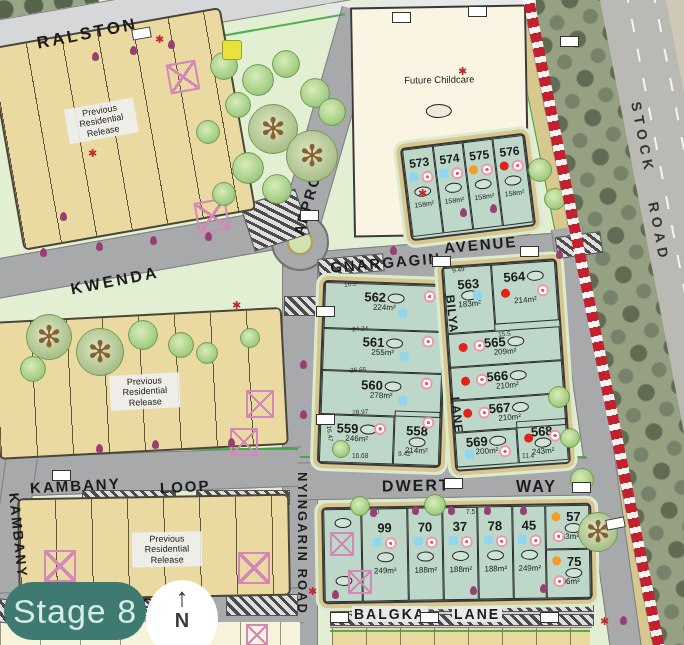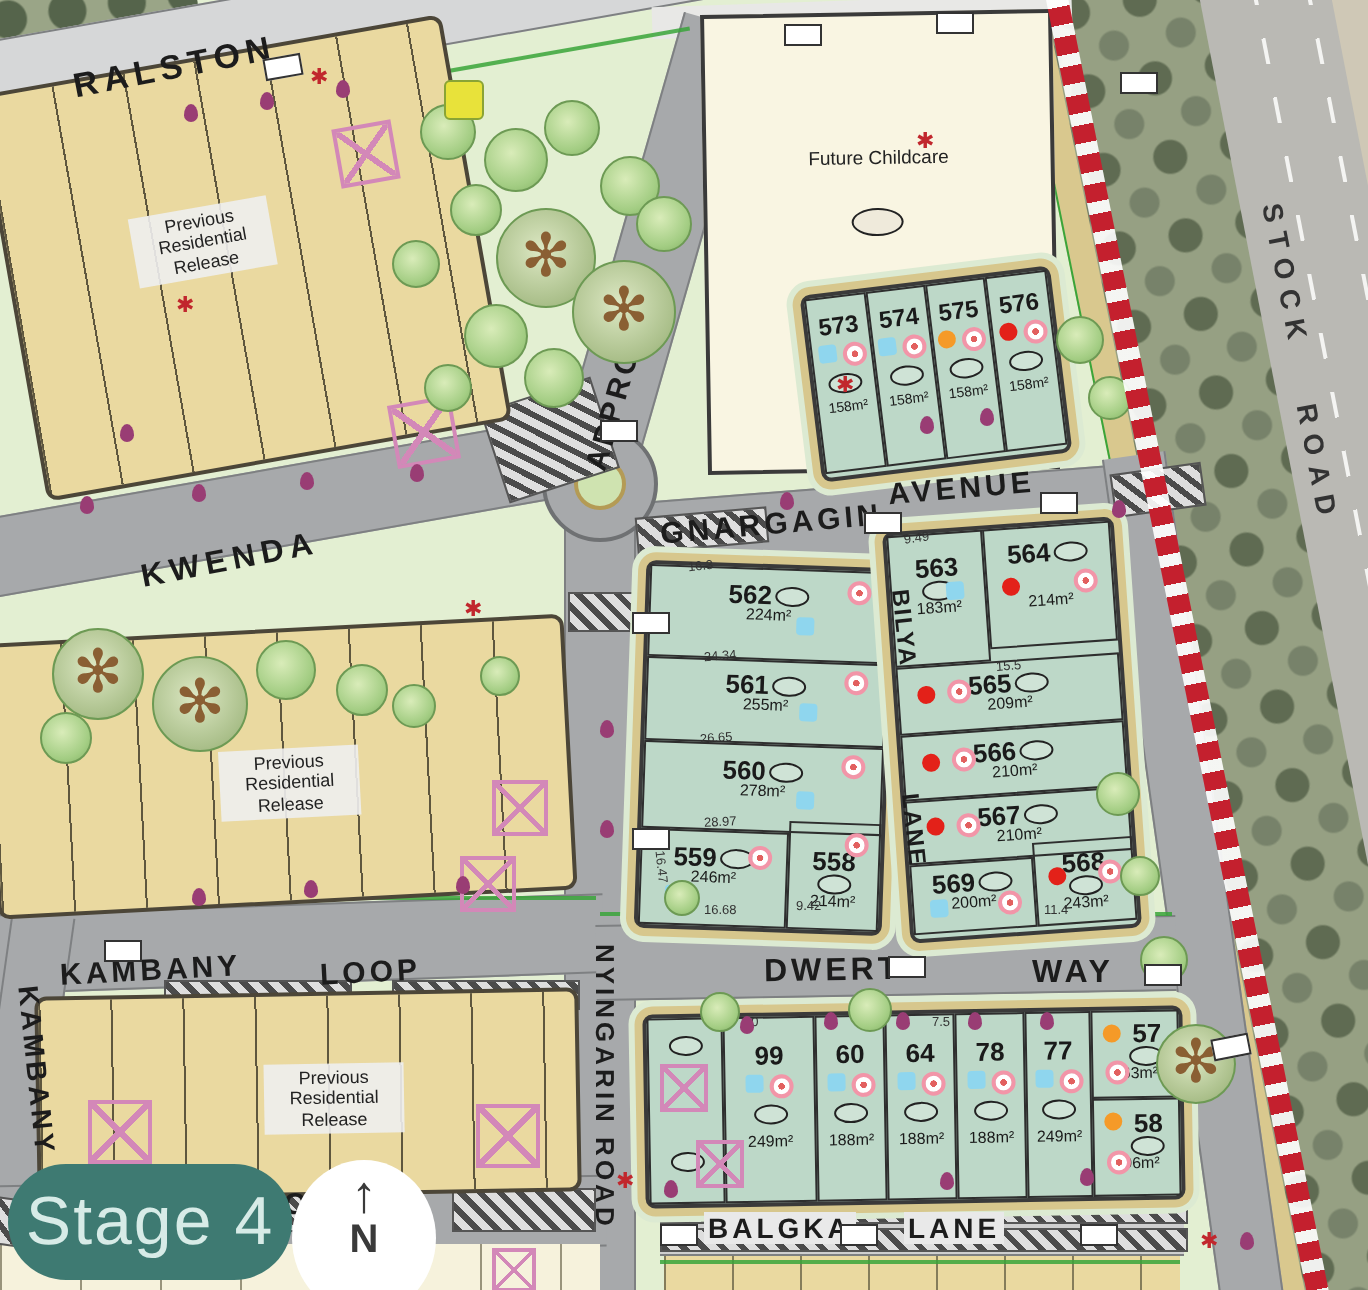--- a/index.html
+++ b/index.html
@@ -332,32 +332,32 @@
         </div>
       <div class="mkrow">
           <span class="mk sq"></span>
           <span class="ring"></span>
         </div>
       <span class="oval"></span>
       <div class="area" style="margin-top:5px;">249m²</div>
     </div>
     <div class="lot col" style="left:84px;top:0;width:35px;height:93px;">
       <div class="num" style="margin-top:12px;">
-          <span>60</span>
+          <span>70</span>
         </div>
       <div class="mkrow">
           <span class="mk sq"></span>
           <span class="ring"></span>
         </div>
       <span class="oval"></span>
       <div class="area" style="margin-top:5px;">188m²</div>
     </div>
     <div class="lot col" style="left:119px;top:0;width:35px;height:93px;">
       <div class="num" style="margin-top:12px;">
-          <span>64</span>
+          <span>37</span>
         </div>
       <div class="mkrow">
           <span class="mk sq"></span>
           <span class="ring"></span>
         </div>
       <span class="oval"></span>
       <div class="area" style="margin-top:5px;">188m²</div>
     </div>
     <div class="lot col" style="left:154px;top:0;width:35px;height:93px;">
       <div class="num" style="margin-top:12px;">
@@ -365,21 +365,21 @@
         </div>
       <div class="mkrow">
           <span class="mk sq"></span>
           <span class="ring"></span>
         </div>
       <span class="oval"></span>
       <div class="area" style="margin-top:5px;">188m²</div>
     </div>
     <div class="lot col" style="left:189px;top:0;width:33px;height:93px;">
       <div class="num" style="margin-top:12px;">
-          <span>77</span>
+          <span>45</span>
         </div>
       <div class="mkrow">
           <span class="mk sq"></span>
           <span class="ring"></span>
         </div>
       <span class="oval"></span>
       <div class="area" style="margin-top:5px;">249m²</div>
     </div>
     <div class="lot" style="left:222px;top:0;width:44px;height:44px;">
       <span class="mk orange" style="left:12%;top:14%;"></span>
@@ -387,21 +387,21 @@
       <div class="num" style="margin-top:4px;margin-left:12px;">
           <span>57</span>
         </div>
       <span class="oval" style="margin-left:10px;"></span>
       <div class="area">163m²</div>
     </div>
     <div class="lot" style="left:222px;top:44px;width:44px;height:49px;">
       <span class="mk orange" style="left:12%;top:12%;"></span>
         <span class="ring" style="left:14%;top:54%;"></span>
       <div class="num" style="margin-top:5px;margin-left:12px;">
-          <span>58</span>
+          <span>75</span>
         </div>
       <span class="oval" style="margin-left:10px;"></span>
       <div class="area">206m²</div>
     </div>
   </div>
 
   <div class="rlabel" style="left:36px;top:24px;font-size:17px;letter-spacing:3px;transform:rotate(-11deg);">RALSTON</div>
   <div class="rlabel" style="left:312px;top:186px;font-size:15px;letter-spacing:2px;transform:translate(-50%,-50%) rotate(-74deg);">APPROACH</div>
   <div class="rlabel" style="left:70px;top:272px;font-size:16px;letter-spacing:3px;transform:rotate(-11deg);">KWENDA</div>
   <div class="rlabel" style="left:330px;top:254px;font-size:15px;letter-spacing:2px;transform:rotate(-5deg);">GNARGAGIN</div>
@@ -521,20 +521,20 @@
   <div class="redstar" style="left:88px;top:148px;">✱</div>
   <div class="redstar" style="left:232px;top:300px;">✱</div>
   <div class="redstar" style="left:458px;top:66px;">✱</div>
   <div class="redstar" style="left:308px;top:586px;">✱</div>
   <div class="redstar" style="left:600px;top:616px;">✱</div>
   <div class="redstar" style="left:418px;top:188px;">✱</div>
 
   <div id="bdash"></div>
 
   <div id="badge">
-      <span>Stage 4</span>
+      <span>Stage 8</span>
     </div>
   <div id="ncirc">
     <span class="arr">↑</span>
     <span class="n">N</span>
   </div>
 
 </div>
 
 </body></html>

